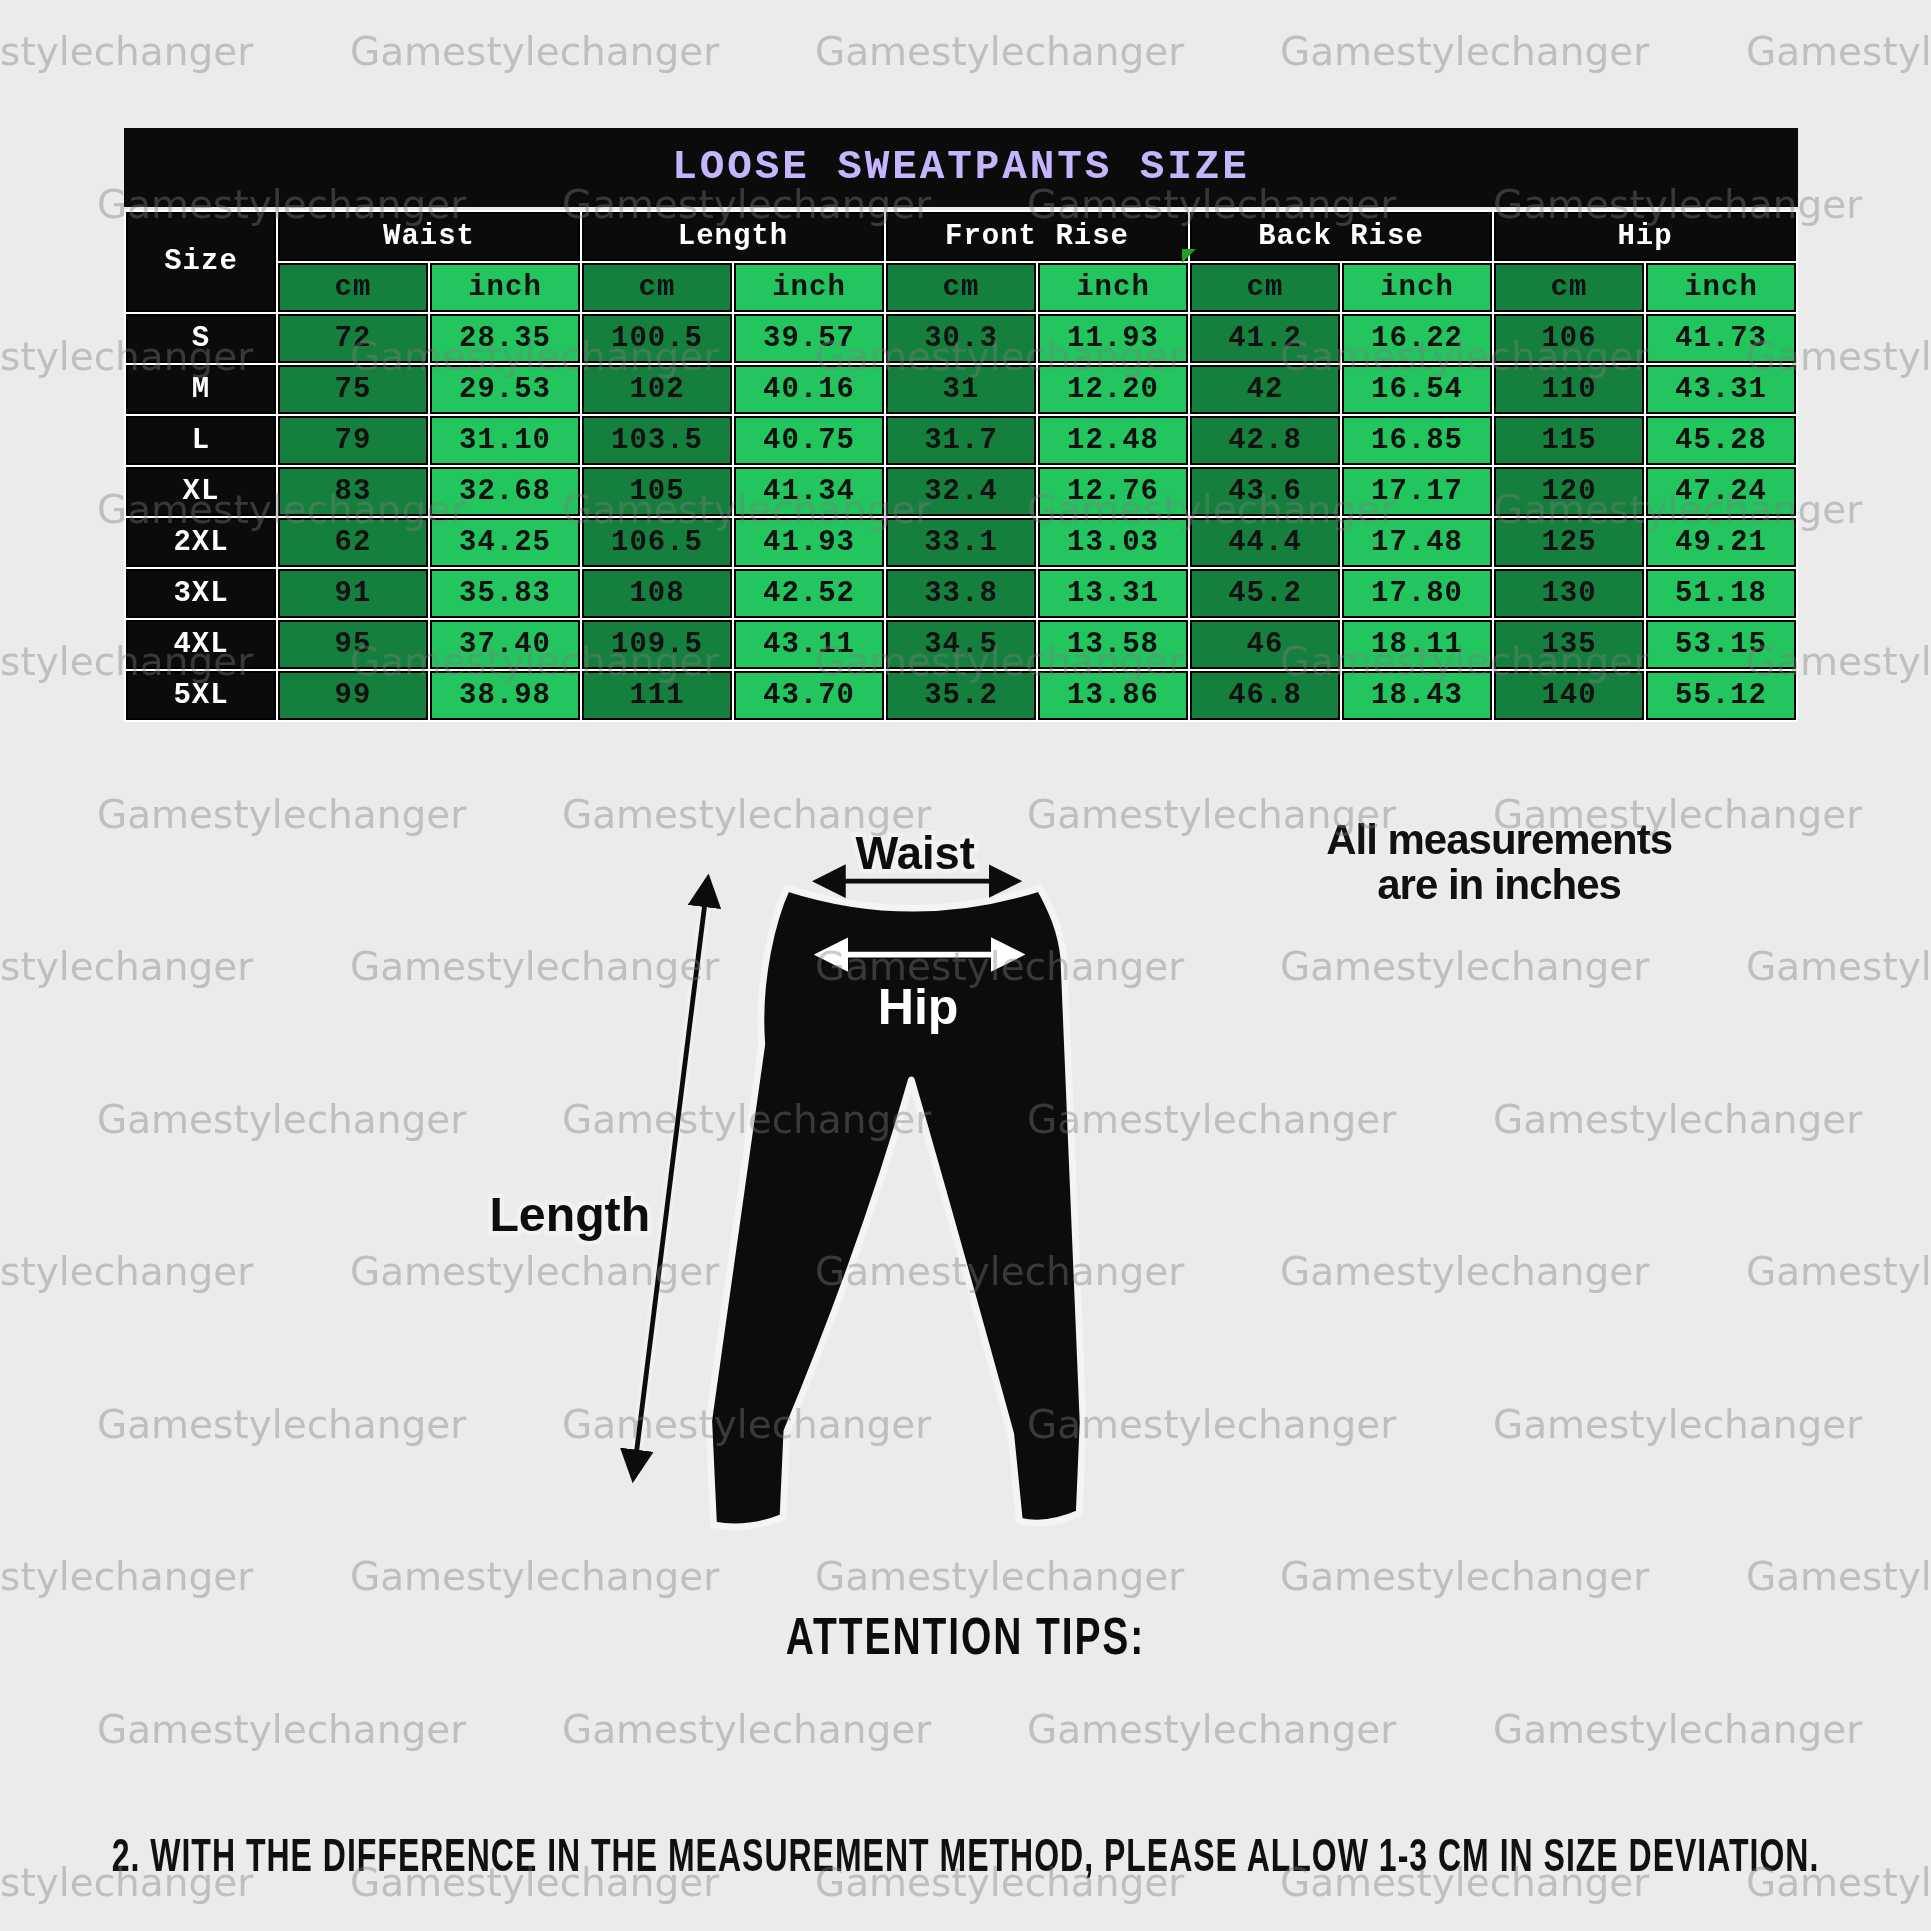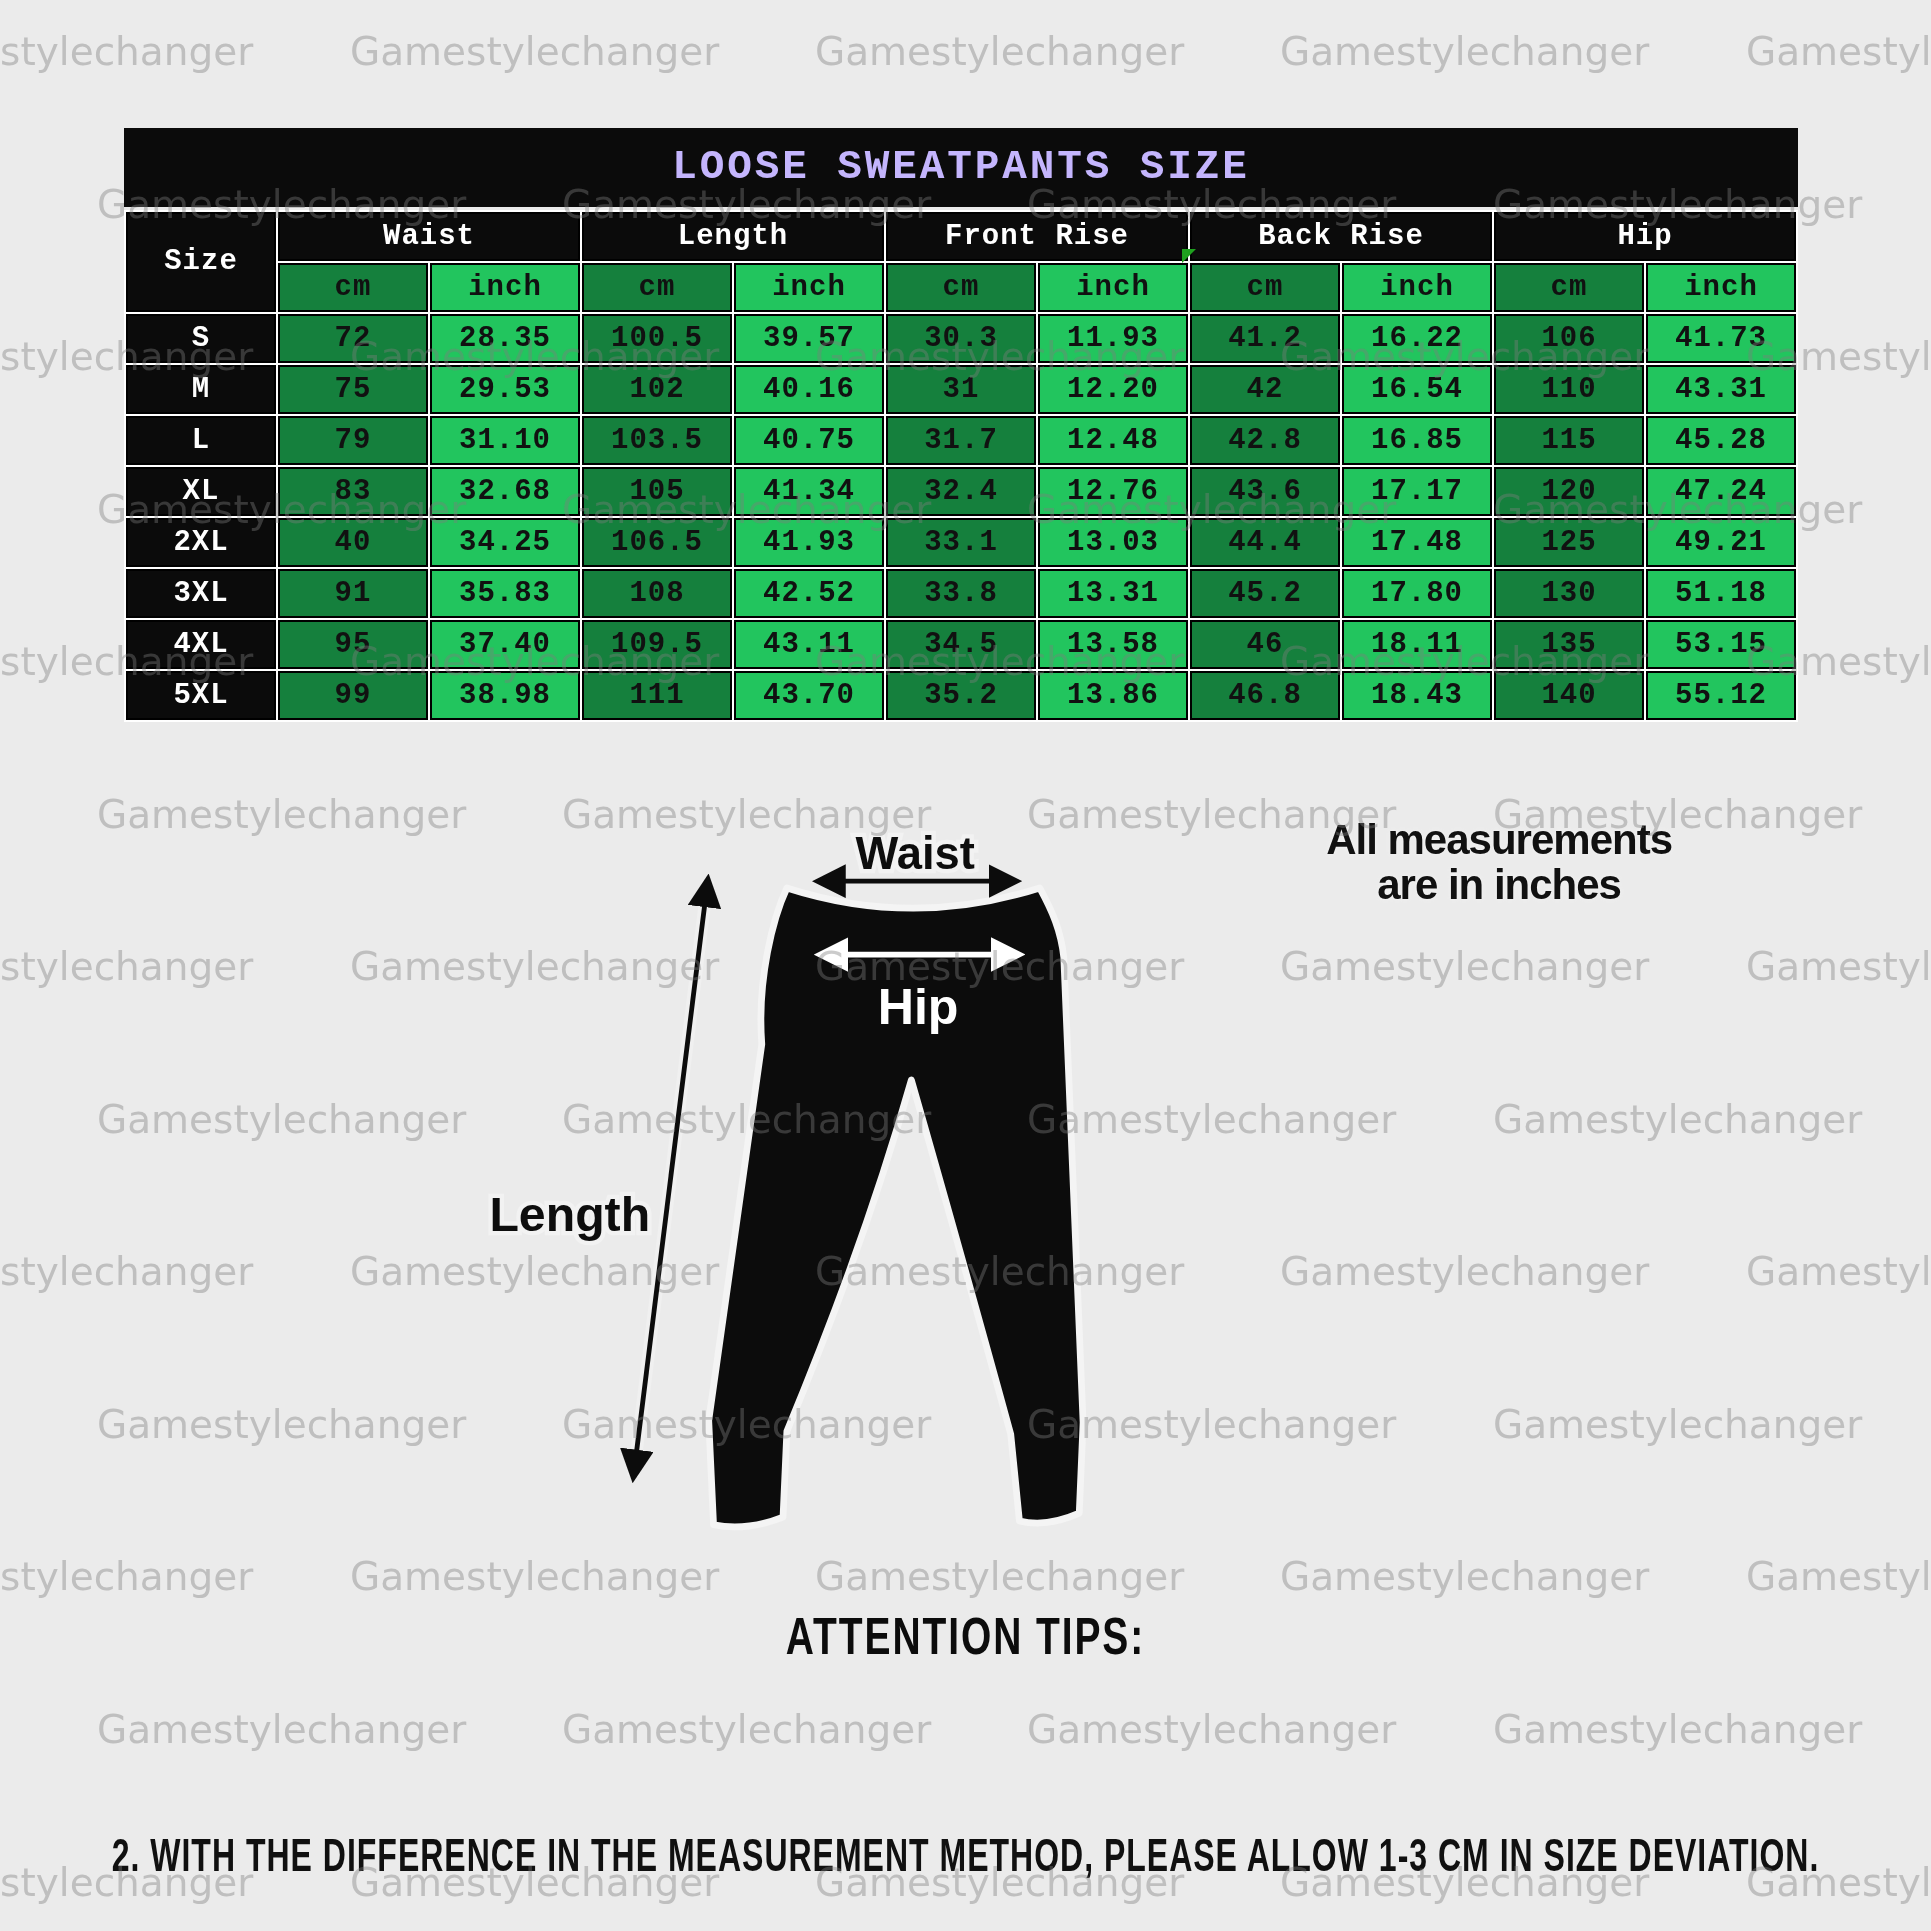--- a/index.html
+++ b/index.html
@@ -137,21 +137,21 @@
             <td class="cell-white">41.34</td>
             <td class="cell-gray">32.4</td>
             <td class="cell-white">12.76</td>
             <td class="cell-gray">43.6</td>
             <td class="cell-white">17.17</td>
             <td class="cell-gray">120</td>
             <td class="cell-white">47.24</td>
           </tr>
           <tr>
             <th class="th-black">2XL</th>
-            <td class="cell-gray">40</td>
+            <td class="cell-gray">62</td>
             <td class="cell-white">34.25</td>
             <td class="cell-gray">106.5</td>
             <td class="cell-white">41.93</td>
             <td class="cell-gray">33.1</td>
             <td class="cell-white">13.03</td>
             <td class="cell-gray">44.4</td>
             <td class="cell-white">17.48</td>
             <td class="cell-gray">125</td>
             <td class="cell-white">49.21</td>
           </tr>

